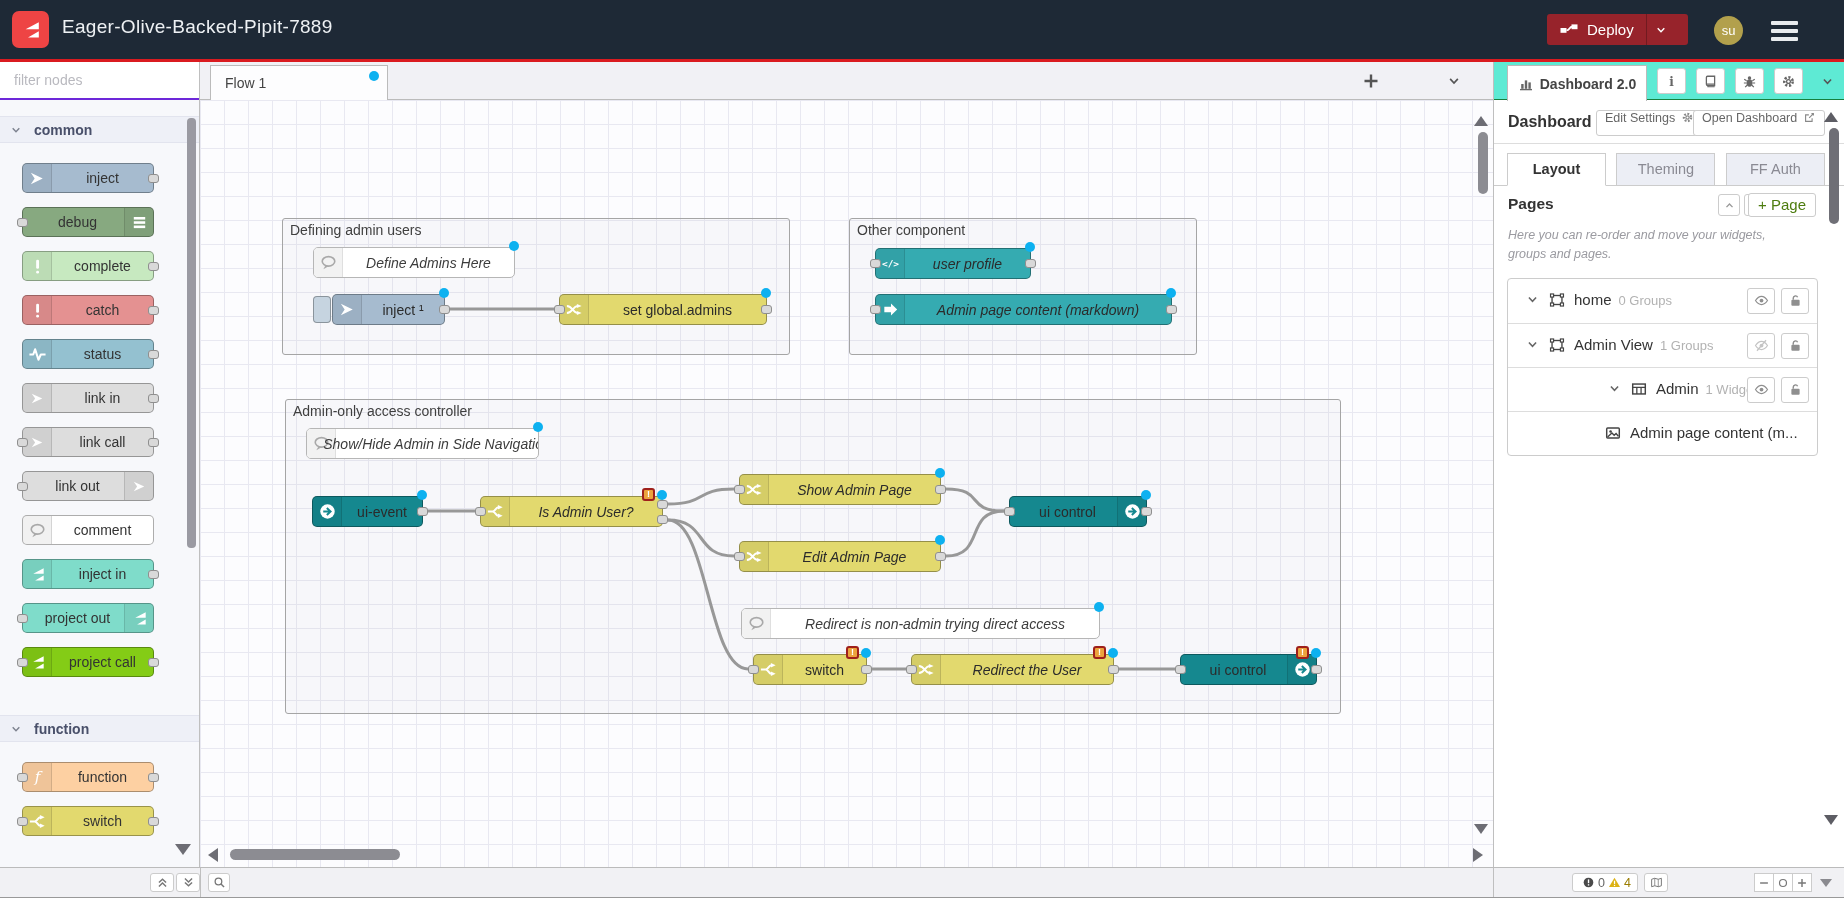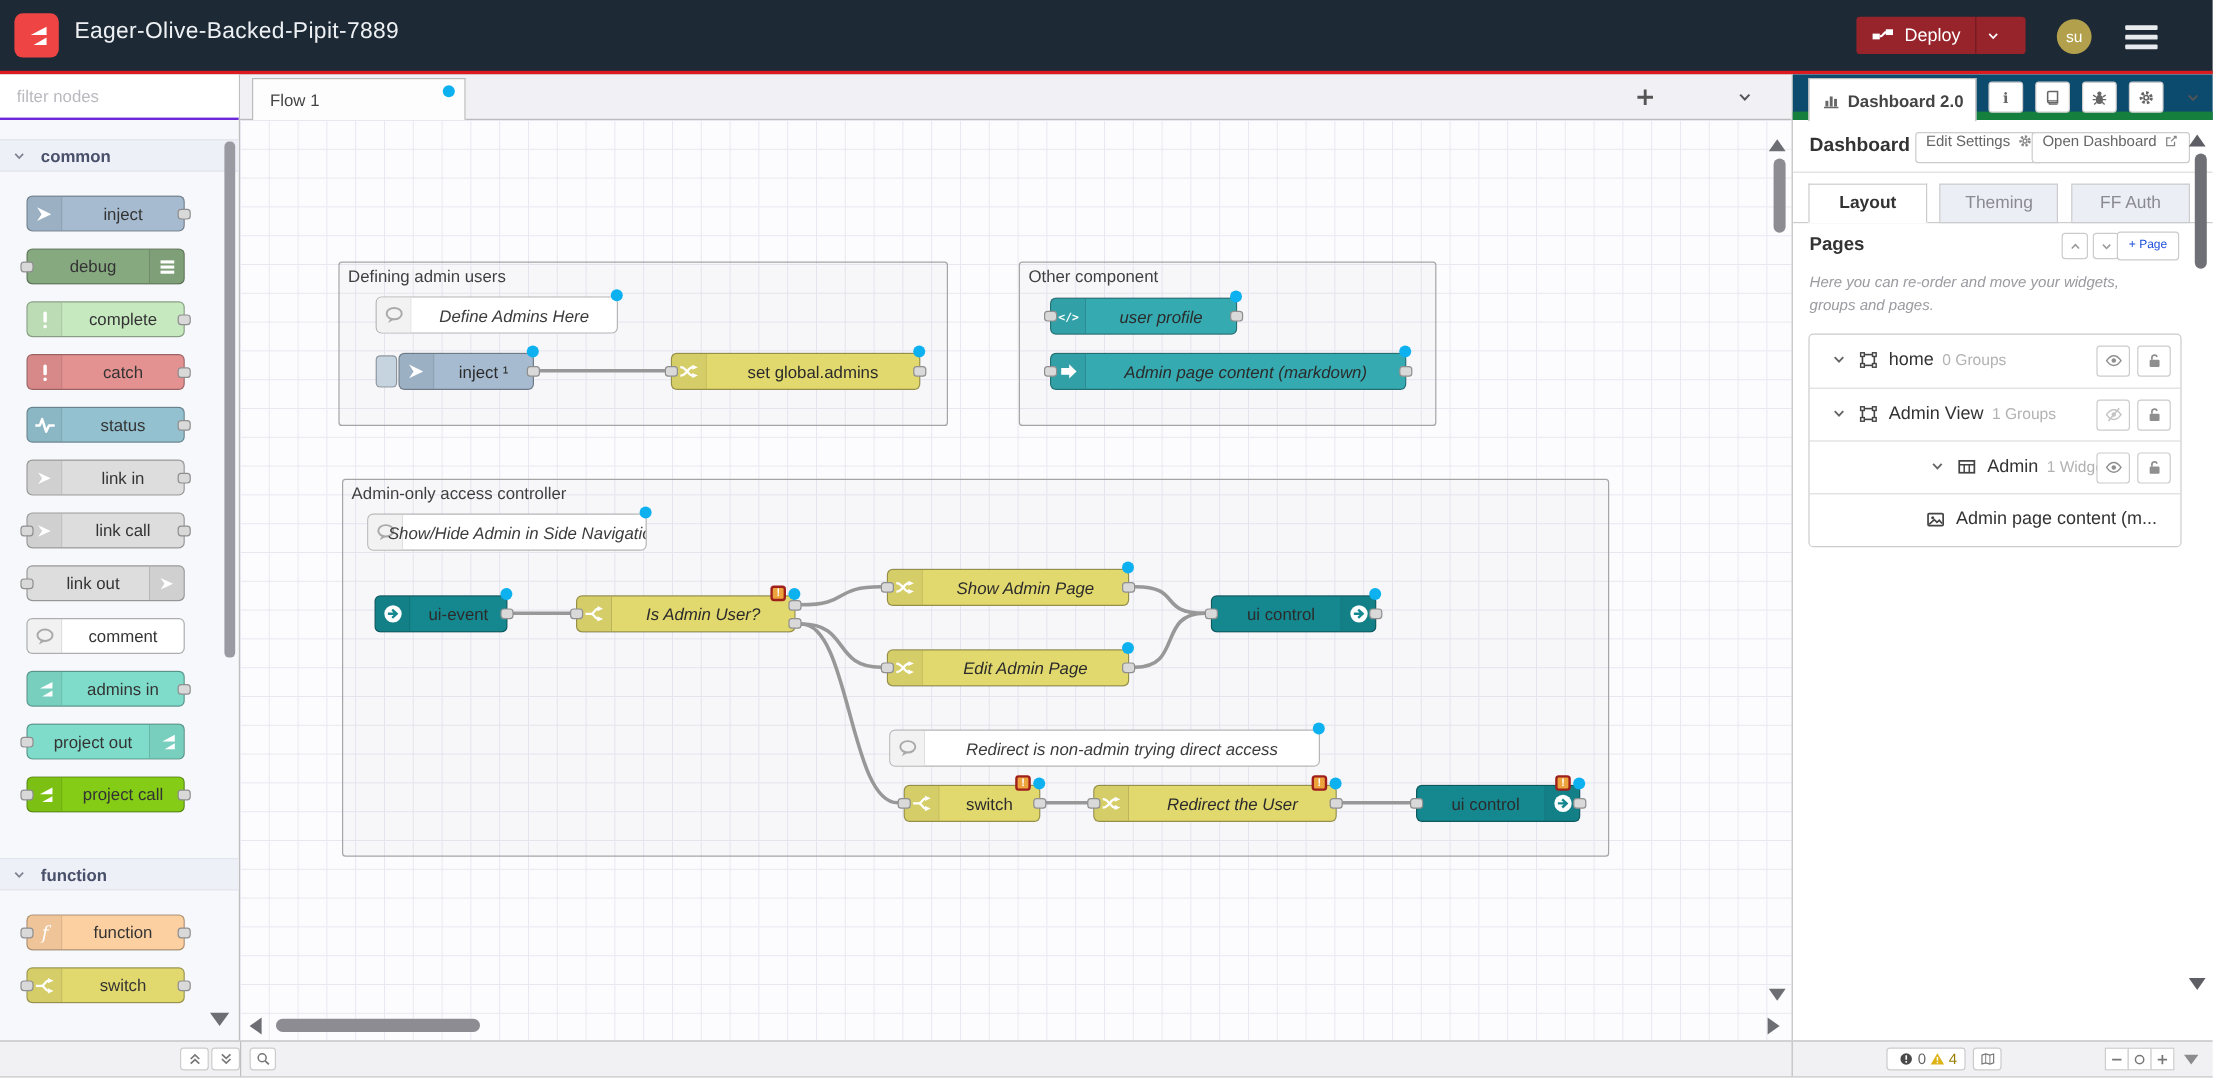--- a/index.html
+++ b/index.html
@@ -102,21 +102,21 @@
   .hscroll { position:absolute; left:0; right:0; bottom:6px; height:12px; }
   .hscroll .thumb { position:absolute; left:30px; top:0; width:170px; height:11px; background:#8c8c92; border-radius:6px; }
   .tri { width:0; height:0; position:absolute; }
   #h-left  { left:8px;  bottom:5px; border-top:7px solid transparent; border-bottom:7px solid transparent; border-right:10px solid #6d6d74; }
   #h-right { right:10px; bottom:5px; border-top:7px solid transparent; border-bottom:7px solid transparent; border-left:10px solid #6d6d74; }
   #v-up    { right:5px; top:16px; border-left:7px solid transparent; border-right:7px solid transparent; border-bottom:10px solid #6d6d74; }
   .vthumb  { position:absolute; right:5px; top:32px; width:10px; height:62px; background:#8c8c92; border-radius:5px; }
   #v-down  { right:5px; top:724px; border-left:7px solid transparent; border-right:7px solid transparent; border-top:10px solid #6d6d74; }
 
   
-  #sb-strip { height:38px; background:#0c4a6e; border-bottom:7px solid #15803d; position:relative; }
+  #sb-strip { height:38px; background:#5eead4; border-bottom:1px solid #15803d; position:relative; }
   #sb-tab { position:absolute; left:13px; top:3px; height:36px; width:140px; background:#fff;
     border:1px solid #bbb; border-bottom:none; display:flex; align-items:center; justify-content:center;
     font-size:14px; font-weight:bold; color:#444; z-index:2; }
   #sb-tab .ic { width:16px; height:16px; color:#666; margin-right:6px; }
   .sb-sq { position:absolute; top:6px; width:29px; height:26px; background:#fff; border:1px solid #ccc;
     border-radius:3px; display:flex; align-items:center; justify-content:center; color:#666; }
   .sb-sq .ic { width:15px; height:15px; }
   #sb-caret { position:absolute; right:10px; top:13px; width:13px; height:13px; color:#555; }
   #sb-dashrow { height:44px; border-bottom:1px solid #ddd; position:relative; }
   #sb-dashrow .title { position:absolute; left:14px; top:13px; font-size:16px; color:#333;font-weight:bold; }
@@ -126,21 +126,21 @@
   #sb-tabs { position:relative; height:42px; border-bottom:1px solid #ccc; padding:9px 0 0 13px; }
   .sb-tab2 { display:inline-block; height:33px; line-height:31px; text-align:center; width:99px;
     background:#eceef5; border:1px solid #ccc; font-size:14.5px; color:#8a8a93; margin-right:6px; }
   .sb-tab2.active { background:#fff; border-bottom:1px solid #fff; color:#333; font-weight:bold; position:relative; z-index:2; }
   #sb-pagesrow { position:relative; height:38px; }
   #sb-pagesrow .title { position:absolute; left:14px; top:9px; font-size:15.5px; font-weight:bold; color:#333; }
   .mini-btn { position:absolute; top:8px; width:22px; height:22px; background:#fff; border:1px solid #ccc;
     border-radius:3px; display:flex; align-items:center; justify-content:center; color:#999; }
   .mini-btn .ic { width:11px; height:11px; }
   #add-page { position:absolute; right:28px; top:7px; height:24px; background:#fff; border:1px solid #ccc;
-    border-radius:3px; font-size:10px; color:#1d4ed8; padding:0 9px; line-height:22px; }
+    border-radius:3px; font-size:15px; color:#4d7c0f; padding:0 9px; line-height:22px; }
   #sb-help { font-style:italic; color:#9a9aa0; font-size:12.5px; padding:2px 40px 8px 14px; line-height:1.5; }
   #sb-tree { margin:6px 26px 0 13px; border:1px solid #ccc; border-radius:4px; background:#fff; }
   .tree-row { position:relative; height:44px; border-top:1px solid #ddd; }
   .tree-row:first-child { border-top:none; }
   .tree-row .chev { position:absolute; top:14px; width:13px; height:13px; color:#666; }
   .tree-row .ticon { position:absolute; top:12px; width:18px; height:18px; color:#444; }
   .tree-row .tlabel { position:absolute; top:12px; font-size:15px; color:#333; white-space:nowrap; }
   .tree-row .tmeta { font-size:13px; color:#b2b2b2; margin-left:7px; font-weight:normal; }
   .tree-row .rbtn { position:absolute; top:9px; width:28px; height:26px; border:1px solid #ccc; border-radius:3px;
     background:#fff; display:flex; align-items:center; justify-content:center; color:#8f8f8f; }
@@ -336,21 +336,21 @@
           </div>
           <div class="pal-node" style="background: rgb(127, 220, 202);">
             <div class="icon-strip left">
               <span class="ic" style="color:#fff">
                 <svg viewBox="0 0 20 20" xmlns="http://www.w3.org/2000/svg">
                   <path d="M16.5 3.5 L5.5 9.3 L16.5 9.3 Z" fill="currentColor"></path>
                   <path d="M16.5 11 L7.5 16.2 L16.5 16.2 Z" fill="currentColor"></path>
                 </svg>
               </span>
             </div>
-            <div class="node-label pl">admins in</div>
+            <div class="node-label pl">inject in</div>
             <div class="port pout"></div>
           </div>
           <div class="pal-node" style="background: rgb(127, 220, 202);">
             <div class="icon-strip right">
               <span class="ic" style="color:#fff">
                 <svg viewBox="0 0 20 20" xmlns="http://www.w3.org/2000/svg">
                   <path d="M16.5 3.5 L5.5 9.3 L16.5 9.3 Z" fill="currentColor"></path>
                   <path d="M16.5 11 L7.5 16.2 L16.5 16.2 Z" fill="currentColor"></path>
                 </svg>
               </span>

